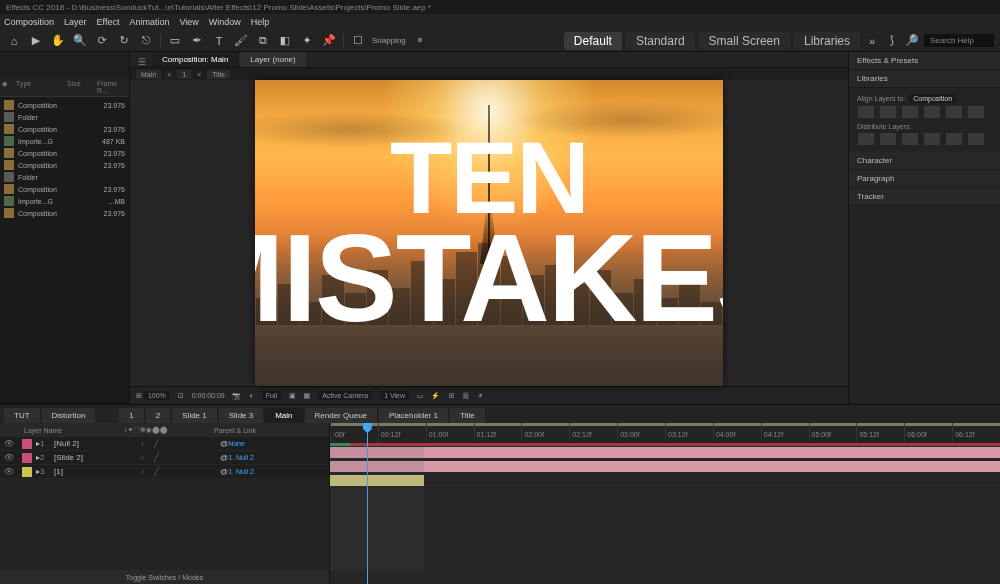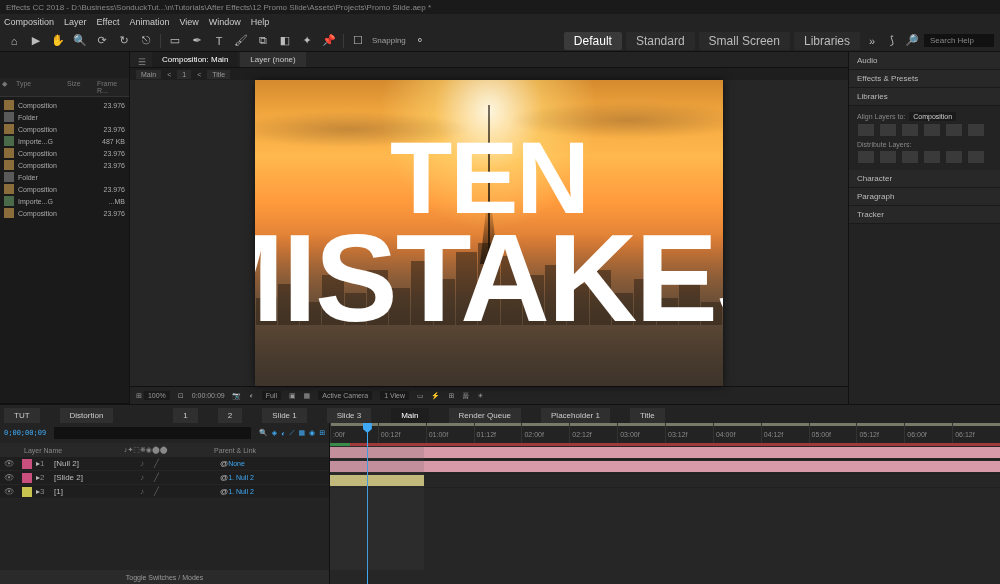--- a/index.html
+++ b/index.html
@@ -74,21 +74,21 @@
 
 .right-col { width: 152px; background: #232323; border-left: 1px solid #111; display: flex; flex-direction: column; font-size: 8px;}
 .r-panel-head { padding: 4px 8px; background: #282828; color: #bbb; border-bottom: 1px solid #1a1a1a;}
 .r-panel-body { padding: 4px 8px; }
 .align-row { display: flex; gap: 4px; align-items: center; margin: 2px 0;}
 .align-btn { width: 18px; height: 14px; background: #3a3a3a; border: 1px solid #222;}
 .align-label { color: #888; font-size: 7px;}
 .align-drop { background:#1a1a1a; padding:1px 4px; font-size:7px; color:#ccc;}
 
 .bottom { height: 180px; background: #1e1e1e; border-top: 1px solid #111; display: flex; flex-direction: column;}
-.tl-tabs { height: 18px; background: #232323; display: flex; align-items:flex-end; padding-left: 4px; gap: 20px;}
+.tl-tabs { height: 18px; background: #232323; display: flex; align-items:flex-end; padding-left: 4px; gap: 2px;}
 .tl-tab { padding: 3px 10px; background: #2f2f2f; font-size: 8px; color: #ccc;}
 .tl-tab.active { background: #1e1e1e; color: #fff;}
 .tl-main { flex: 1; display: flex;}
 .tl-left { width: 330px; border-right: 1px solid #111; display: flex; flex-direction: column;}
 .tl-controls { height: 20px; background: #232323; display: flex; align-items: center; padding: 0 4px; gap: 4px; font-size: 7px; color: #3fa9f5;}
 .tl-time { color: #3fa9f5; font-family: monospace;}
 .tl-col-head { height: 14px; background: #282828; display: flex; font-size: 7px; color: #888; align-items: center; padding-left: 24px;}
 .tl-col-head .lch1 { width: 100px;}
 .tl-col-head .lch2 { width: 90px;}
 .tl-col-head .lch3 { flex: 1;}
@@ -293,21 +293,20 @@
         </div>
       <div class="vc-item">▭</div>
       <div class="vc-item">⚡</div>
       <div class="vc-item">⊞</div>
       <div class="vc-item">품</div>
       <div class="vc-item">☀</div>
     </div>
   </div>
 
   <div class="right-col">
-    <div class="r-panel-head">Audio</div>
     <div class="r-panel-head">Effects &amp; Presets</div>
     <div class="r-panel-head">Libraries</div>
     <div class="r-panel-body">
       <div class="align-row">
         <span class="align-label">Align Layers to:</span>
         <span class="align-drop">Composition</span>
       </div>
       <div class="align-row">
         <div class="align-btn"></div>
         <div class="align-btn"></div>
@@ -341,31 +340,20 @@
     <div class="tl-tab">2</div>
     <div class="tl-tab">Slide 1</div>
     <div class="tl-tab">Slide 3</div>
     <div class="tl-tab active">Main</div>
     <div class="tl-tab">Render Queue</div>
     <div class="tl-tab">Placeholder 1</div>
     <div class="tl-tab">Title</div>
   </div>
   <div class="tl-main">
     <div class="tl-left">
-      <div class="tl-controls">
-        <span class="tl-time">0;00;00;09</span>
-        <span style="background:#111;flex:1;height:12px;margin:0 4px"></span>
-        <span>🔍</span>
-        <span>◈</span>
-        <span>◐</span>
-        <span>⟋</span>
-        <span>▦</span>
-        <span>◉</span>
-        <span>⊞</span>
-      </div>
       <div class="tl-col-head">
         <span class="lch1">Layer Name</span>
         <span class="lch2">♪✦⬚❋◉⬤⬤</span>
         <span class="lch3">Parent &amp; Link</span>
       </div>
       <div class="tl-layer-row">
         <span class="tl-eye">👁</span>
         <span class="tl-colorchip" style="background:#c94f7c"></span>
         <span>▸</span>
         <span class="num">1</span>

